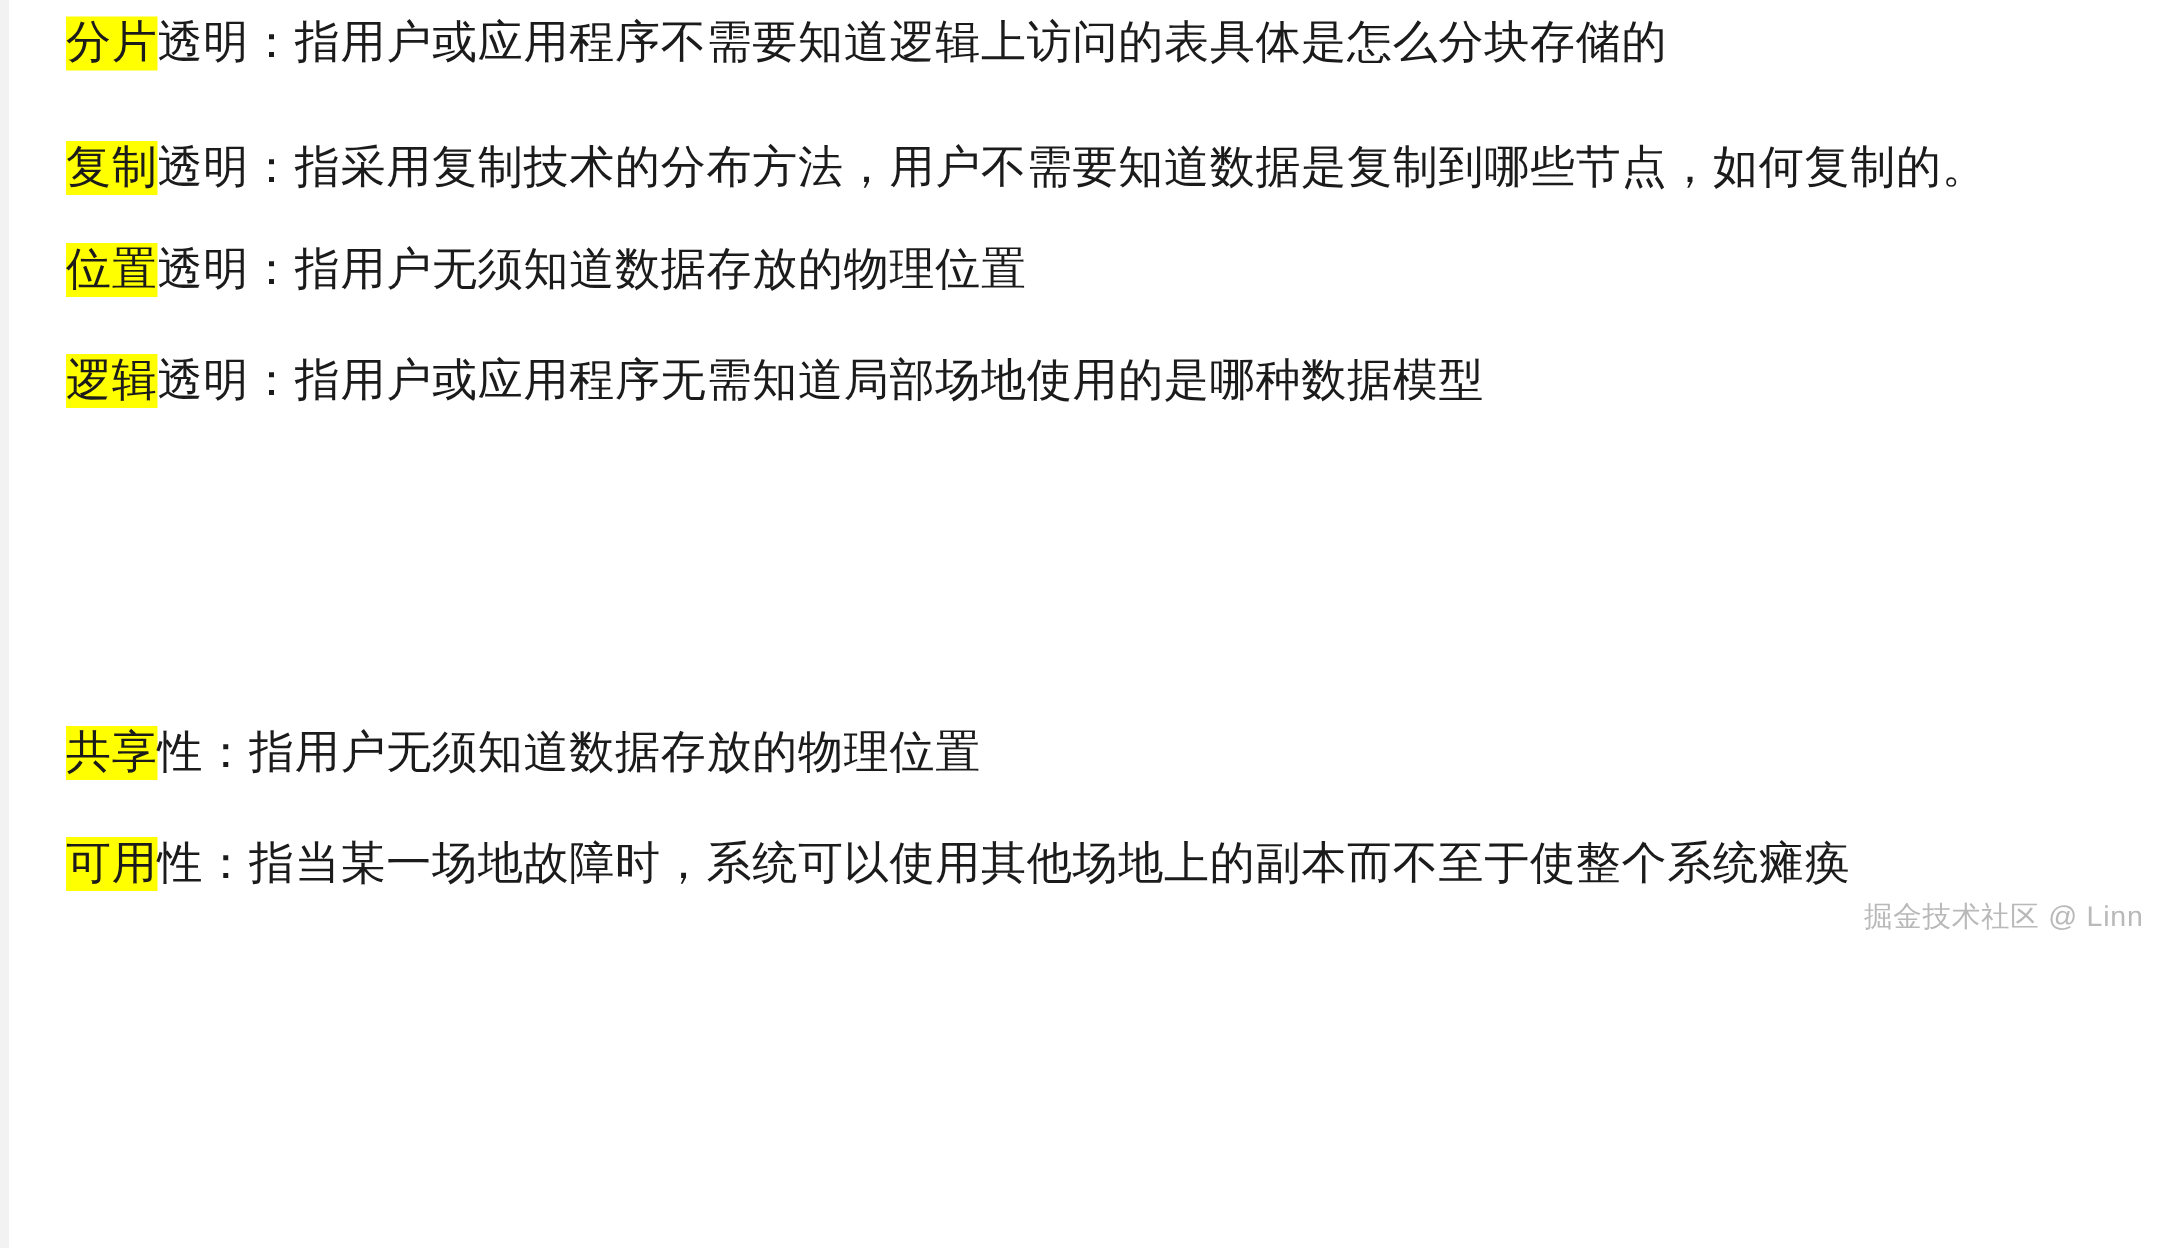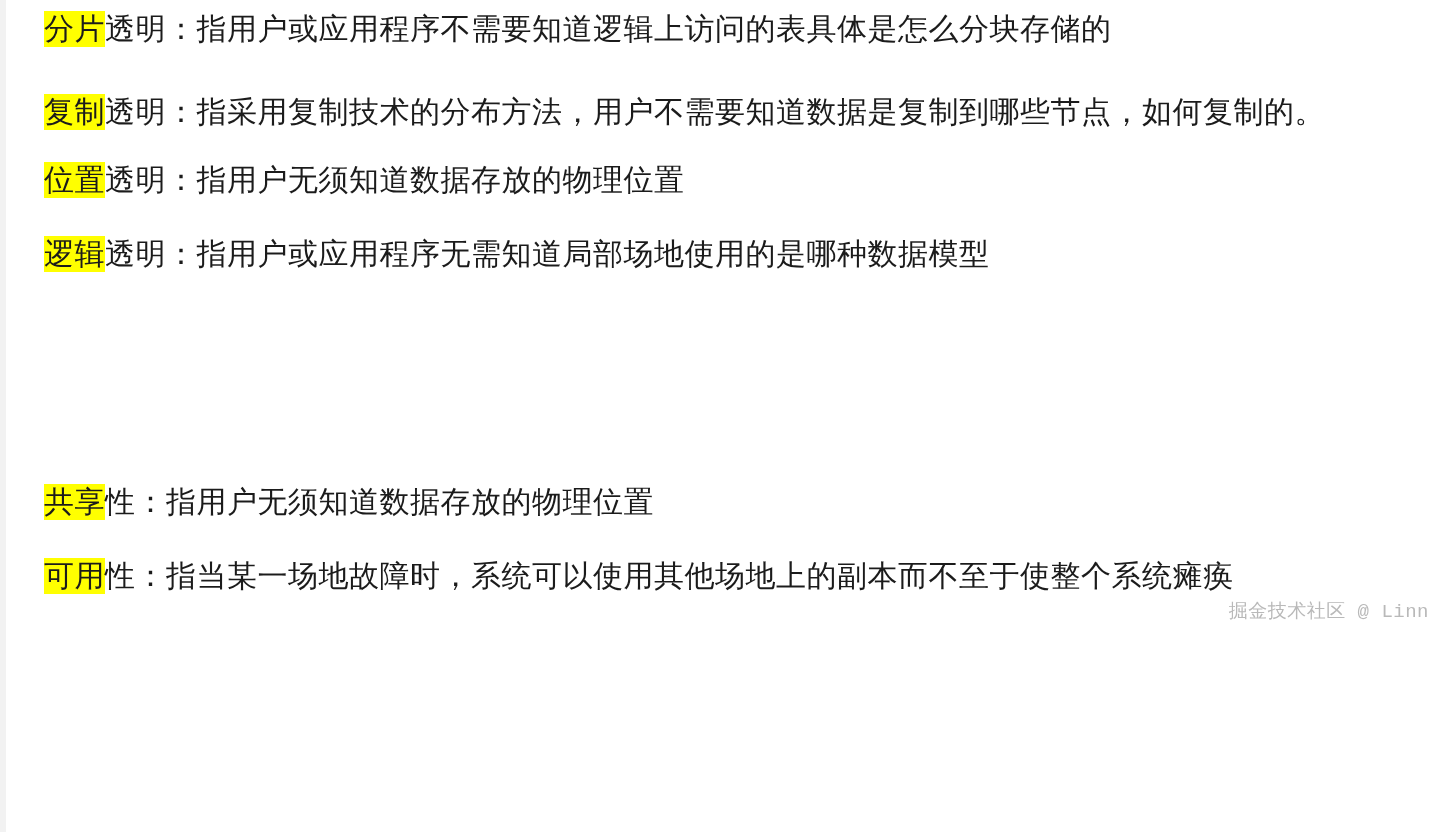--- a/index.html
+++ b/index.html
@@ -66,21 +66,21 @@
   }
 
   .term-rest { }
 
   .watermark {
     position: absolute;
     right: 22px;
     bottom: 12px;
     font-size: 19px;
     color: #b9b9b9;
-    font-family: Liberation Mono, monospace;
+    font-family: Liberation Sans, sans-serif;
     letter-spacing: 0.5px;
     white-space: nowrap;
     text-align: center;
   }
 </style>
 </head>
 <body>
 
 <div class="left-rule"></div>
 

